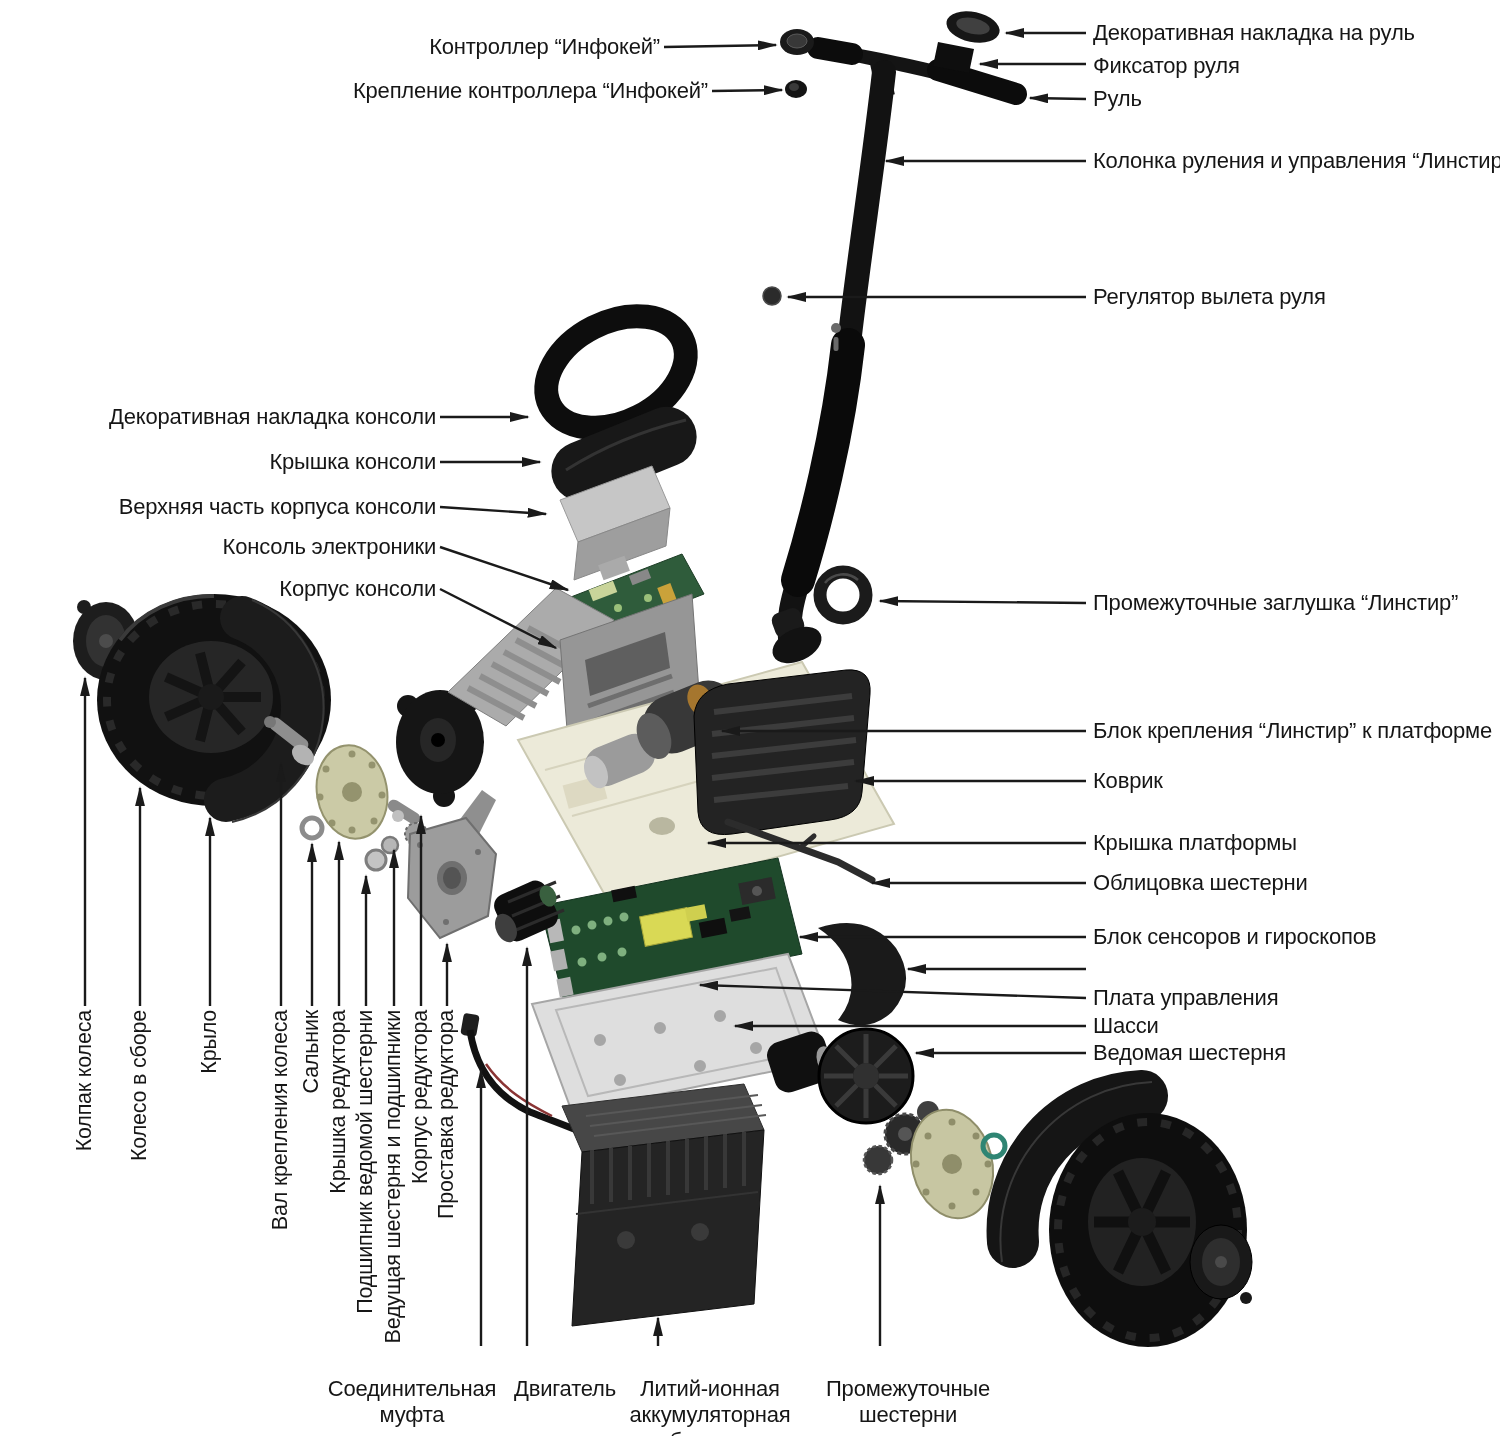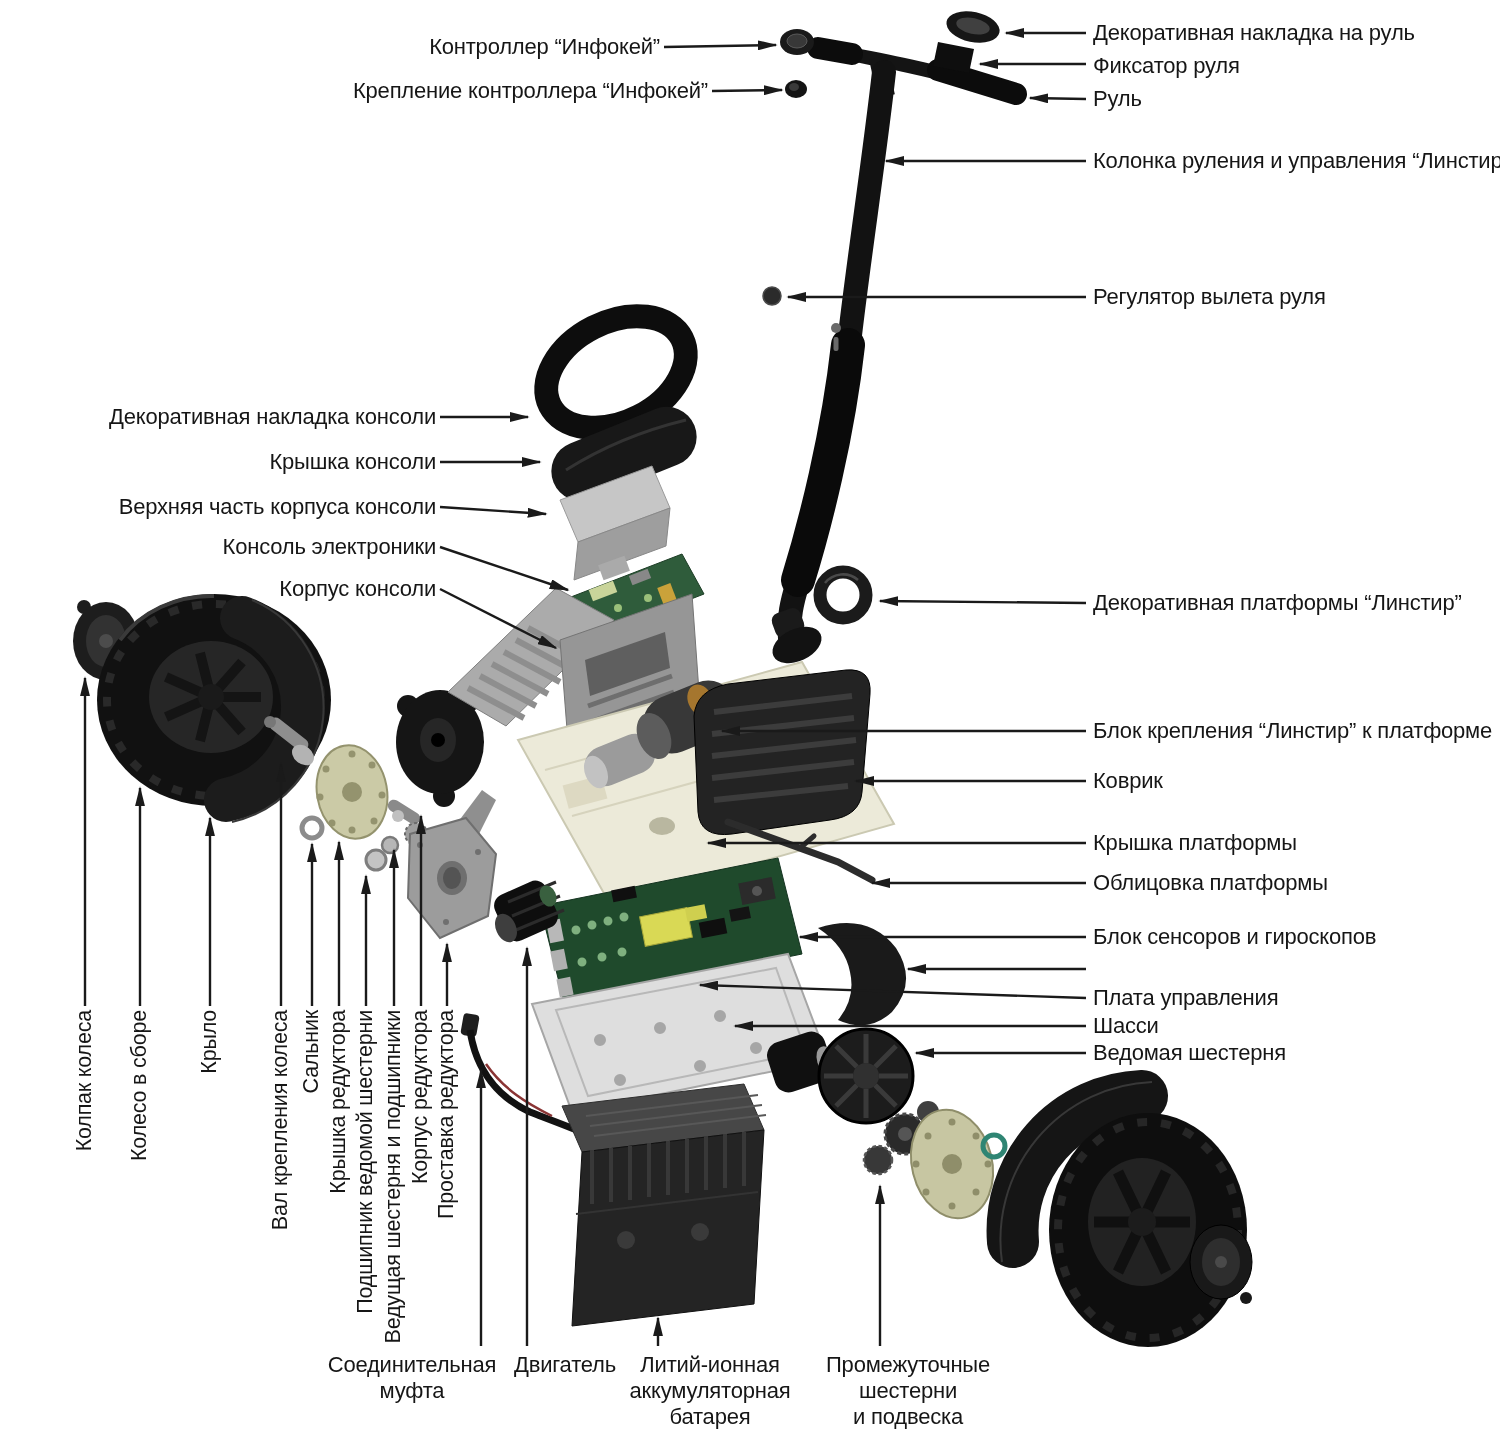--- a/index.html
+++ b/index.html
@@ -4,21 +4,21 @@
 <style>
   * { margin:0; padding:0; box-sizing:border-box; }
   html,body { background:#fff; }
   body { font-family:"Liberation Sans", sans-serif; color:#161616; }
   .canvas { position:relative; width:1500px; height:1436px; background:#fff; overflow:hidden; }
   .art { position:absolute; left:0; top:0; width:1500px; height:1436px; }
   .lbl { position:absolute; font-size:22px; line-height:1.18; color:#161616; white-space:nowrap; letter-spacing:-0.2px; }
   .lbl.right-col { text-align:left; }
   .lbl.left-col  { text-align:right; }
   .lbl.vert { writing-mode:vertical-rl; transform:rotate(180deg); font-size:21.5px; }
-  .lbl.bottom-col { white-space:pre-line; text-align:center; }
+  .lbl.bottom-col { white-space:pre-line; text-align:center;margin-top:24px; }
 </style>
 </head>
 <body>
 
 <div class="canvas">
 
 <svg class="art" viewBox="0 0 1500 1436" xmlns="http://www.w3.org/2000/svg">
   <defs>
     <marker id="ah" viewBox="0 0 12 6" markerWidth="20" markerHeight="10" refX="11" refY="3" orient="auto" markerUnits="userSpaceOnUse">
       <path d="M0,0 L12,3 L0,6 Z" fill="#1a1a1a"></path>
@@ -299,25 +299,25 @@
     <line x1="658" y1="1346" x2="658" y2="1318" marker-end="url(#ah)"></line>
     <line x1="880" y1="1346" x2="880" y2="1186" marker-end="url(#ah)"></line>
   </g>
 </svg>
 
 <div class="lbl right-col" style="left:1093px;top:20px">Декоративная накладка на руль</div>
 <div class="lbl right-col" style="left:1093px;top:53px">Фиксатор руля</div>
 <div class="lbl right-col" style="left:1093px;top:86px">Руль</div>
 <div class="lbl right-col" style="left:1093px;top:148px">Колонка руления и управления “Линстир”</div>
 <div class="lbl right-col" style="left:1093px;top:284px">Регулятор вылета руля</div>
-<div class="lbl right-col" style="left:1093px;top:590px">Декоративная платформы “Линстир”</div>
+<div class="lbl right-col" style="left:1093px;top:590px">Промежуточные заглушка “Линстир”</div>
 <div class="lbl right-col" style="left:1093px;top:718px">Блок крепления “Линстир” к платформе</div>
 <div class="lbl right-col" style="left:1093px;top:768px">Коврик</div>
 <div class="lbl right-col" style="left:1093px;top:830px">Крышка платформы</div>
-<div class="lbl right-col" style="left:1093px;top:870px">Облицовка платформы</div>
+<div class="lbl right-col" style="left:1093px;top:870px">Облицовка шестерни</div>
 <div class="lbl right-col" style="left:1093px;top:924px">Блок сенсоров и гироскопов</div>
 <div class="lbl right-col" style="left:1093px;top:985px">Плата управления</div>
 <div class="lbl right-col" style="left:1093px;top:1013px">Шасси</div>
 <div class="lbl right-col" style="left:1093px;top:1040px">Ведомая шестерня</div>
 
 <div class="lbl left-col" style="right:840px;top:34px">Контроллер “Инфокей”</div>
 <div class="lbl left-col" style="right:792px;top:78px">Крепление контроллера “Инфокей”</div>
 <div class="lbl left-col" style="right:1064px;top:404px">Декоративная накладка консоли</div>
 <div class="lbl left-col" style="right:1064px;top:449px">Крышка консоли</div>
 <div class="lbl left-col" style="right:1064px;top:494px">Верхняя часть корпуса консоли</div>

